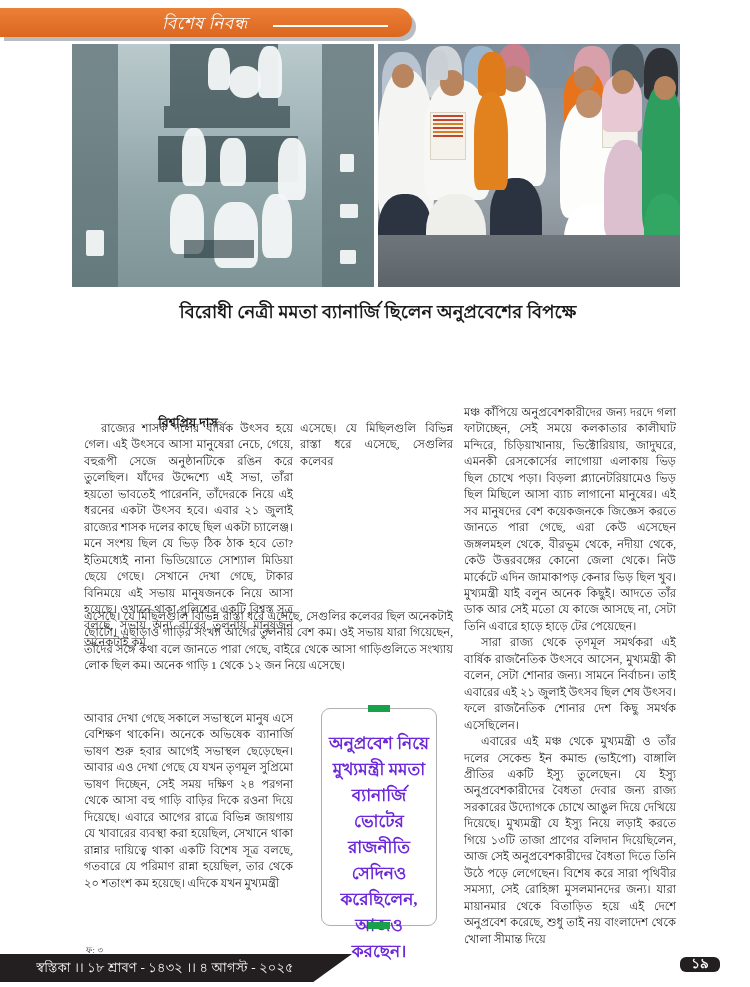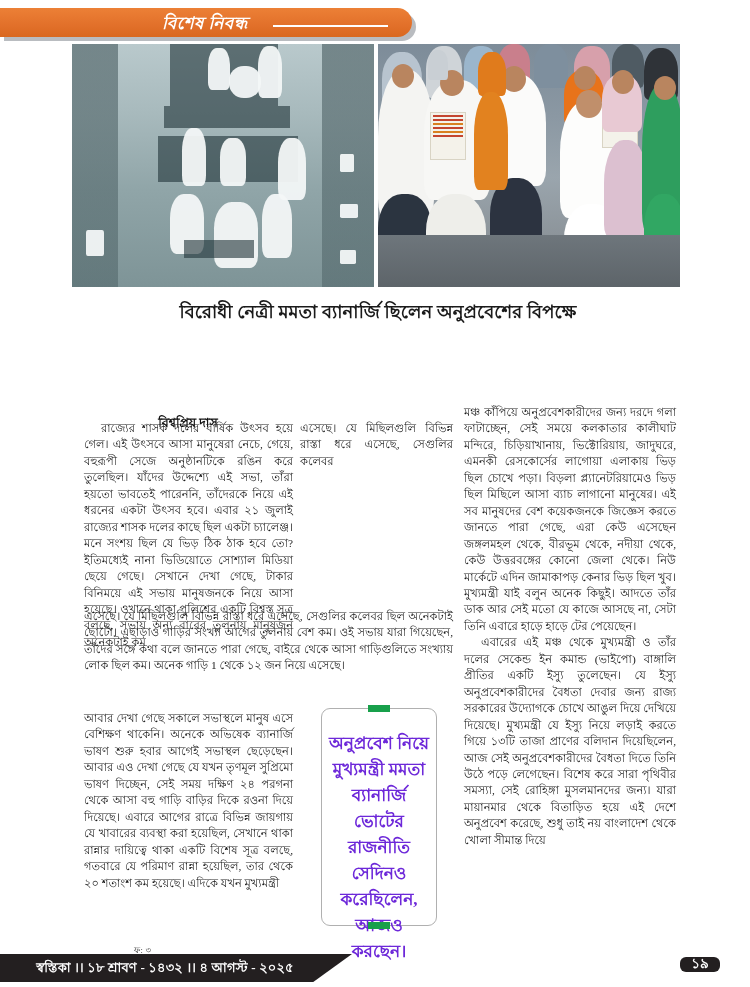--- a/index.html
+++ b/index.html
@@ -43,21 +43,21 @@
     display: flex;
     align-items: center;
   }
   .banner-label {
     position: absolute;
     left: 162px;
     top: 2px;
     color: #ffffff;
     font-size: 17px;
     font-style: italic;
-    font-weight: 700;
+    font-weight: 400;
     letter-spacing: .4px;
     white-space: nowrap;
   }
   .banner-rule {
     position: absolute;
     left: 273px;
     top: 17px;
     width: 115px;
     height: 2px;
     background: #ffffff;
@@ -226,21 +226,20 @@
   }
 
   
   .folio {
     position: absolute;
     left: 86px;
     top: 944px;
     font-size: 8.5px;
     color: #222;
     letter-spacing: .3px;
-    margin-left: 48px;
   }
   .footbar {
     position: absolute;
     left: 0;
     top: 954px;
     width: 352px;
     height: 28px;
     background: #231f20;
     -webkit-clip-path: polygon(0 0, 100% 0, 89% 100%, 0 100%);
     clip-path: polygon(0 0, 100% 0, 89% 100%, 0 100%);
@@ -249,21 +248,21 @@
     position: absolute;
     left: 0;
     top: 954px;
     width: 330px;
     height: 28px;
     display: flex;
     align-items: center;
     justify-content: center;
     color: #ffffff;
     font-size: 13px;
-    font-weight: 700;
+    font-weight: 400;
     letter-spacing: .2px;
     white-space: nowrap;
   }
   .pagenum {
     position: absolute;
     right: 30px;
     top: 957px;
     min-width: 40px;
     height: 15px;
     background: #231f20;
@@ -396,20 +395,21 @@
 <div class="col" id="span12">
   <p>এসেছে। যে মিছিলগুলি বিভিন্ন রাস্তা ধরে এসেছে, সেগুলির কলেবর ছিল অনেকটাই ছোটো। এছাড়াও গাড়ির সংখ্যা আগের তুলনায় বেশ কম। ওই সভায় যারা গিয়েছেন, তাঁদের সঙ্গে কথা বলে জানতে পারা গেছে, বাইরে থেকে আসা গাড়িগুলিতে সংখ্যায় লোক ছিল কম। অনেক গাড়ি 1 থেকে ১২ জন নিয়ে এসেছে।</p>
 </div>
 
 <div class="col" id="col1-b">
   <p>আবার দেখা গেছে সকালে সভাস্থলে মানুষ এসে বেশিক্ষণ থাকেনি। অনেকে অভিষেক ব্যানার্জি ভাষণ শুরু হবার আগেই সভাস্থল ছেড়েছেন। আবার এও দেখা গেছে যে যখন তৃণমূল সুপ্রিমো ভাষণ দিচ্ছেন, সেই সময় দক্ষিণ ২৪ পরগনা থেকে আসা বহু গাড়ি বাড়ির দিকে রওনা দিয়ে দিয়েছে। এবারে আগের রাত্রে বিভিন্ন জায়গায় যে খাবারের ব্যবস্থা করা হয়েছিল, সেখানে থাকা রান্নার দায়িত্বে থাকা একটি বিশেষ সূত্র বলছে, গতবারে যে পরিমাণ রান্না হয়েছিল, তার থেকে ২০ শতাংশ কম হয়েছে। এদিকে যখন মুখ্যমন্ত্রী</p>
 </div>
 
 <div class="col" id="col3">
   <p>মঞ্চ কাঁপিয়ে অনুপ্রবেশকারীদের জন্য দরদে গলা ফাটাচ্ছেন, সেই সময়ে কলকাতার কালীঘাট মন্দিরে, চিড়িয়াখানায়, ভিক্টোরিয়ায়, জাদুঘরে, এমনকী রেসকোর্সের লাগোয়া এলাকায় ভিড় ছিল চোখে পড়া। বিড়লা প্ল্যানেটরিয়ামেও ভিড় ছিল মিছিলে আসা ব্যাচ লাগানো মানুষের। এই সব মানুষদের বেশ কয়েকজনকে জিজ্ঞেস করতে জানতে পারা গেছে, এরা কেউ এসেছেন জঙ্গলমহল থেকে, বীরভূম থেকে, নদীয়া থেকে, কেউ উত্তরবঙ্গের কোনো জেলা থেকে। নিউ মার্কেটে এদিন জামাকাপড় কেনার ভিড় ছিল খুব। মুখ্যমন্ত্রী যাই বলুন অনেক কিছুই। আদতে তাঁর ডাক আর সেই মতো যে কাজে আসছে না, সেটা তিনি এবারে হাড়ে হাড়ে টের পেয়েছেন।</p>
+  <p class="indent">সারা রাজ্য থেকে তৃণমূল সমর্থকরা এই বার্ষিক রাজনৈতিক উৎসবে আসেন, মুখ্যমন্ত্রী কী বলেন, সেটা শোনার জন্য। সামনে নির্বাচন। তাই এবারের এই ২১ জুলাই উৎসব ছিল শেষ উৎসব। ফলে রাজনৈতিক শোনার দেশ কিছু সমর্থক এসেছিলেন।</p>
   <p class="indent">এবারের এই মঞ্চ থেকে মুখ্যমন্ত্রী ও তাঁর দলের সেকেন্ড ইন কমান্ড (ভাইপো) বাঙ্গালি প্রীতির একটি ইস্যু তুলেছেন। যে ইস্যু অনুপ্রবেশকারীদের বৈধতা দেবার জন্য রাজ্য সরকারের উদ্যোগকে চোখে আঙুল দিয়ে দেখিয়ে দিয়েছে। মুখ্যমন্ত্রী যে ইস্যু নিয়ে লড়াই করতে গিয়ে ১৩টি তাজা প্রাণের বলিদান দিয়েছিলেন, আজ সেই অনুপ্রবেশকারীদের বৈধতা দিতে তিনি উঠে পড়ে লেগেছেন। বিশেষ করে সারা পৃথিবীর সমস্যা, সেই রোহিঙ্গা মুসলমানদের জন্য। যারা মায়ানমার থেকে বিতাড়িত হয়ে এই দেশে অনুপ্রবেশ করেছে, শুধু তাই নয় বাংলাদেশ থেকে খোলা সীমান্ত দিয়ে</p>
 </div>
 
 <div class="quote-box">
   <div class="quote-tick top"></div>
   <div class="quote-text">অনুপ্রবেশ নিয়ে মুখ্যমন্ত্রী মমতা ব্যানার্জি ভোটের রাজনীতি সেদিনও করেছিলেন, আজও করছেন।</div>
   <div class="quote-tick bottom"></div>
 </div>
 
 <div class="folio">ফ: ৩</div>

